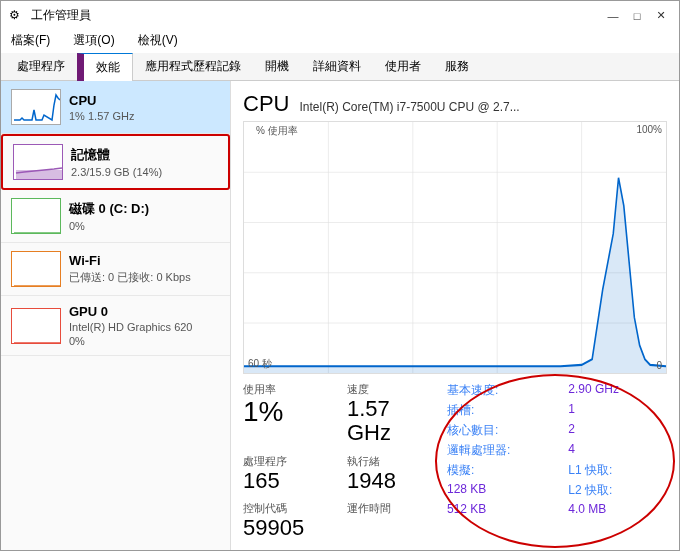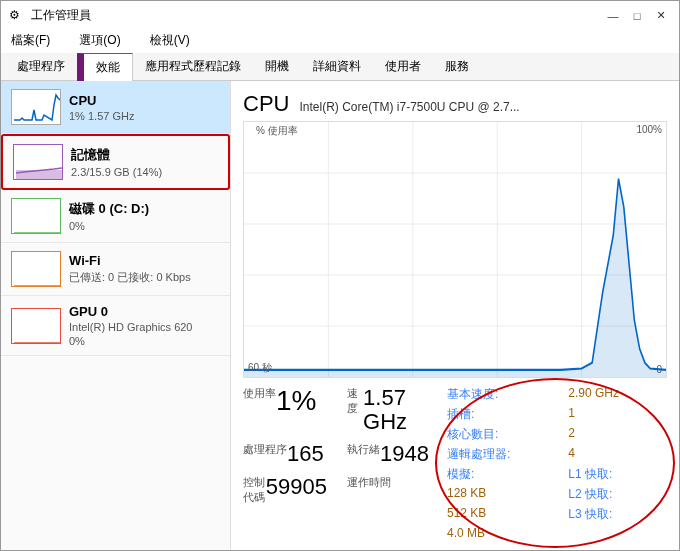--- a/index.html
+++ b/index.html
@@ -62,21 +62,21 @@
       display: flex;
       align-items: center;
       justify-content: center;
       color: #333;
     }
 
     
     .menu-bar {
       display: flex;
       padding: 2px 4px;
-      gap: 17px;
+      gap: 11px;
       background: #fff;
     }
 
     .menu-item {
       padding: 2px 6px;
       font-size: 12px;
       cursor: pointer;
       color: #000;
     }
 
@@ -249,20 +249,21 @@
       flex: 1;
     }
 
     .stats-right {
       width: 220px;
       position: relative;
     }
 
     .stat-row {
       display: flex;
+      flex-direction: column;
     }
 
     .stat-label {
       font-size: 11px;
       color: #555;
     }
 
     .stat-value-large {
       font-size: 28px;
       font-weight: 300;
@@ -289,21 +290,21 @@
       gap: 3px 10px;
       font-size: 12px;
     }
 
     .stat-right-label {
       color: #3b82f6;
       text-align: left;
     }
 
     .stat-right-value {
-      color: #a16207;
+      color: #6d28d9;
       text-align: left;
       font-weight: 500;
     }
 
   </style>
 </head>
 <body>
 
 <div class="window">
 
@@ -479,21 +480,20 @@
             <span class="stat-right-value">4</span>
 
             <span class="stat-right-label">模擬:</span>
 
             <span class="stat-right-label">L1 快取:</span>
             <span class="stat-right-value">128 KB</span>
 
             <span class="stat-right-label">L2 快取:</span>
             <span class="stat-right-value">512 KB</span>
 
-            <span class="stat-right-label">L3 快取:</span>
             <span class="stat-right-value">4.0 MB</span>
           </div>
 
           <div style="position:absolute; top:-8px; left:-12px; right:-8px; bottom:-8px; border:2px solid #cc0000; border-radius:50%; pointer-events:none;"></div>
         </div>
 
       </div>
     </div>
 
   </div>

